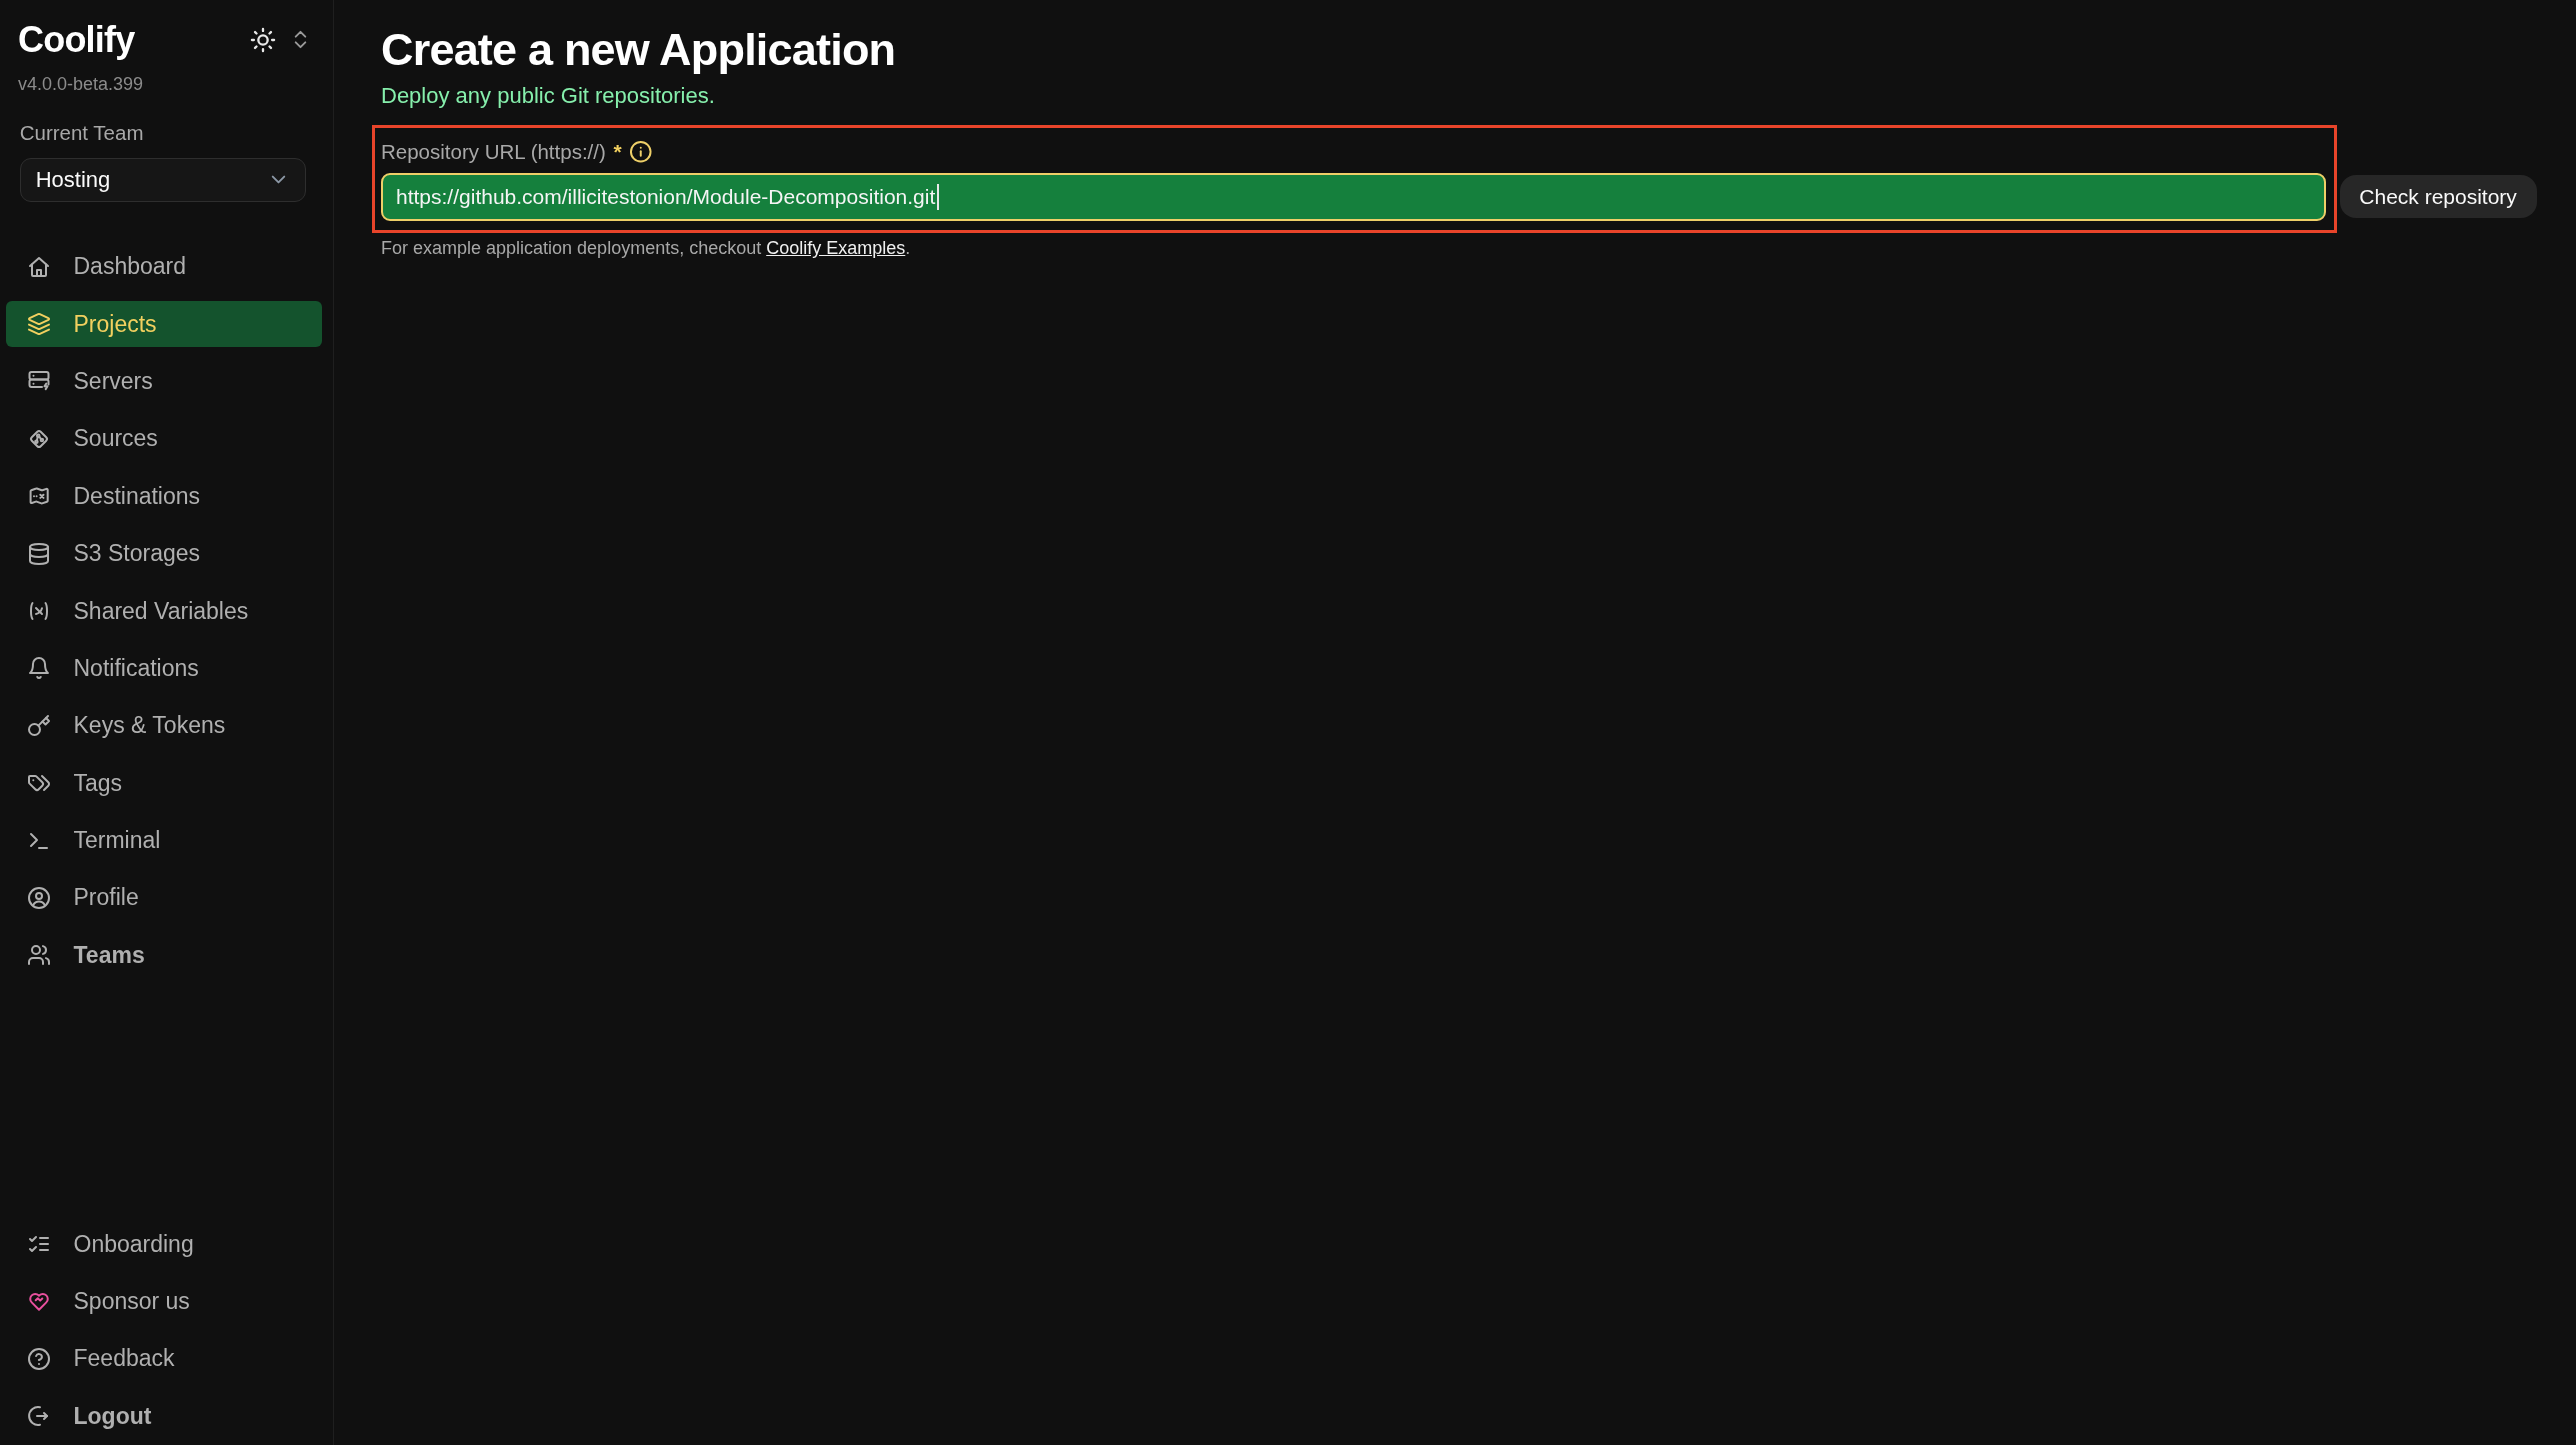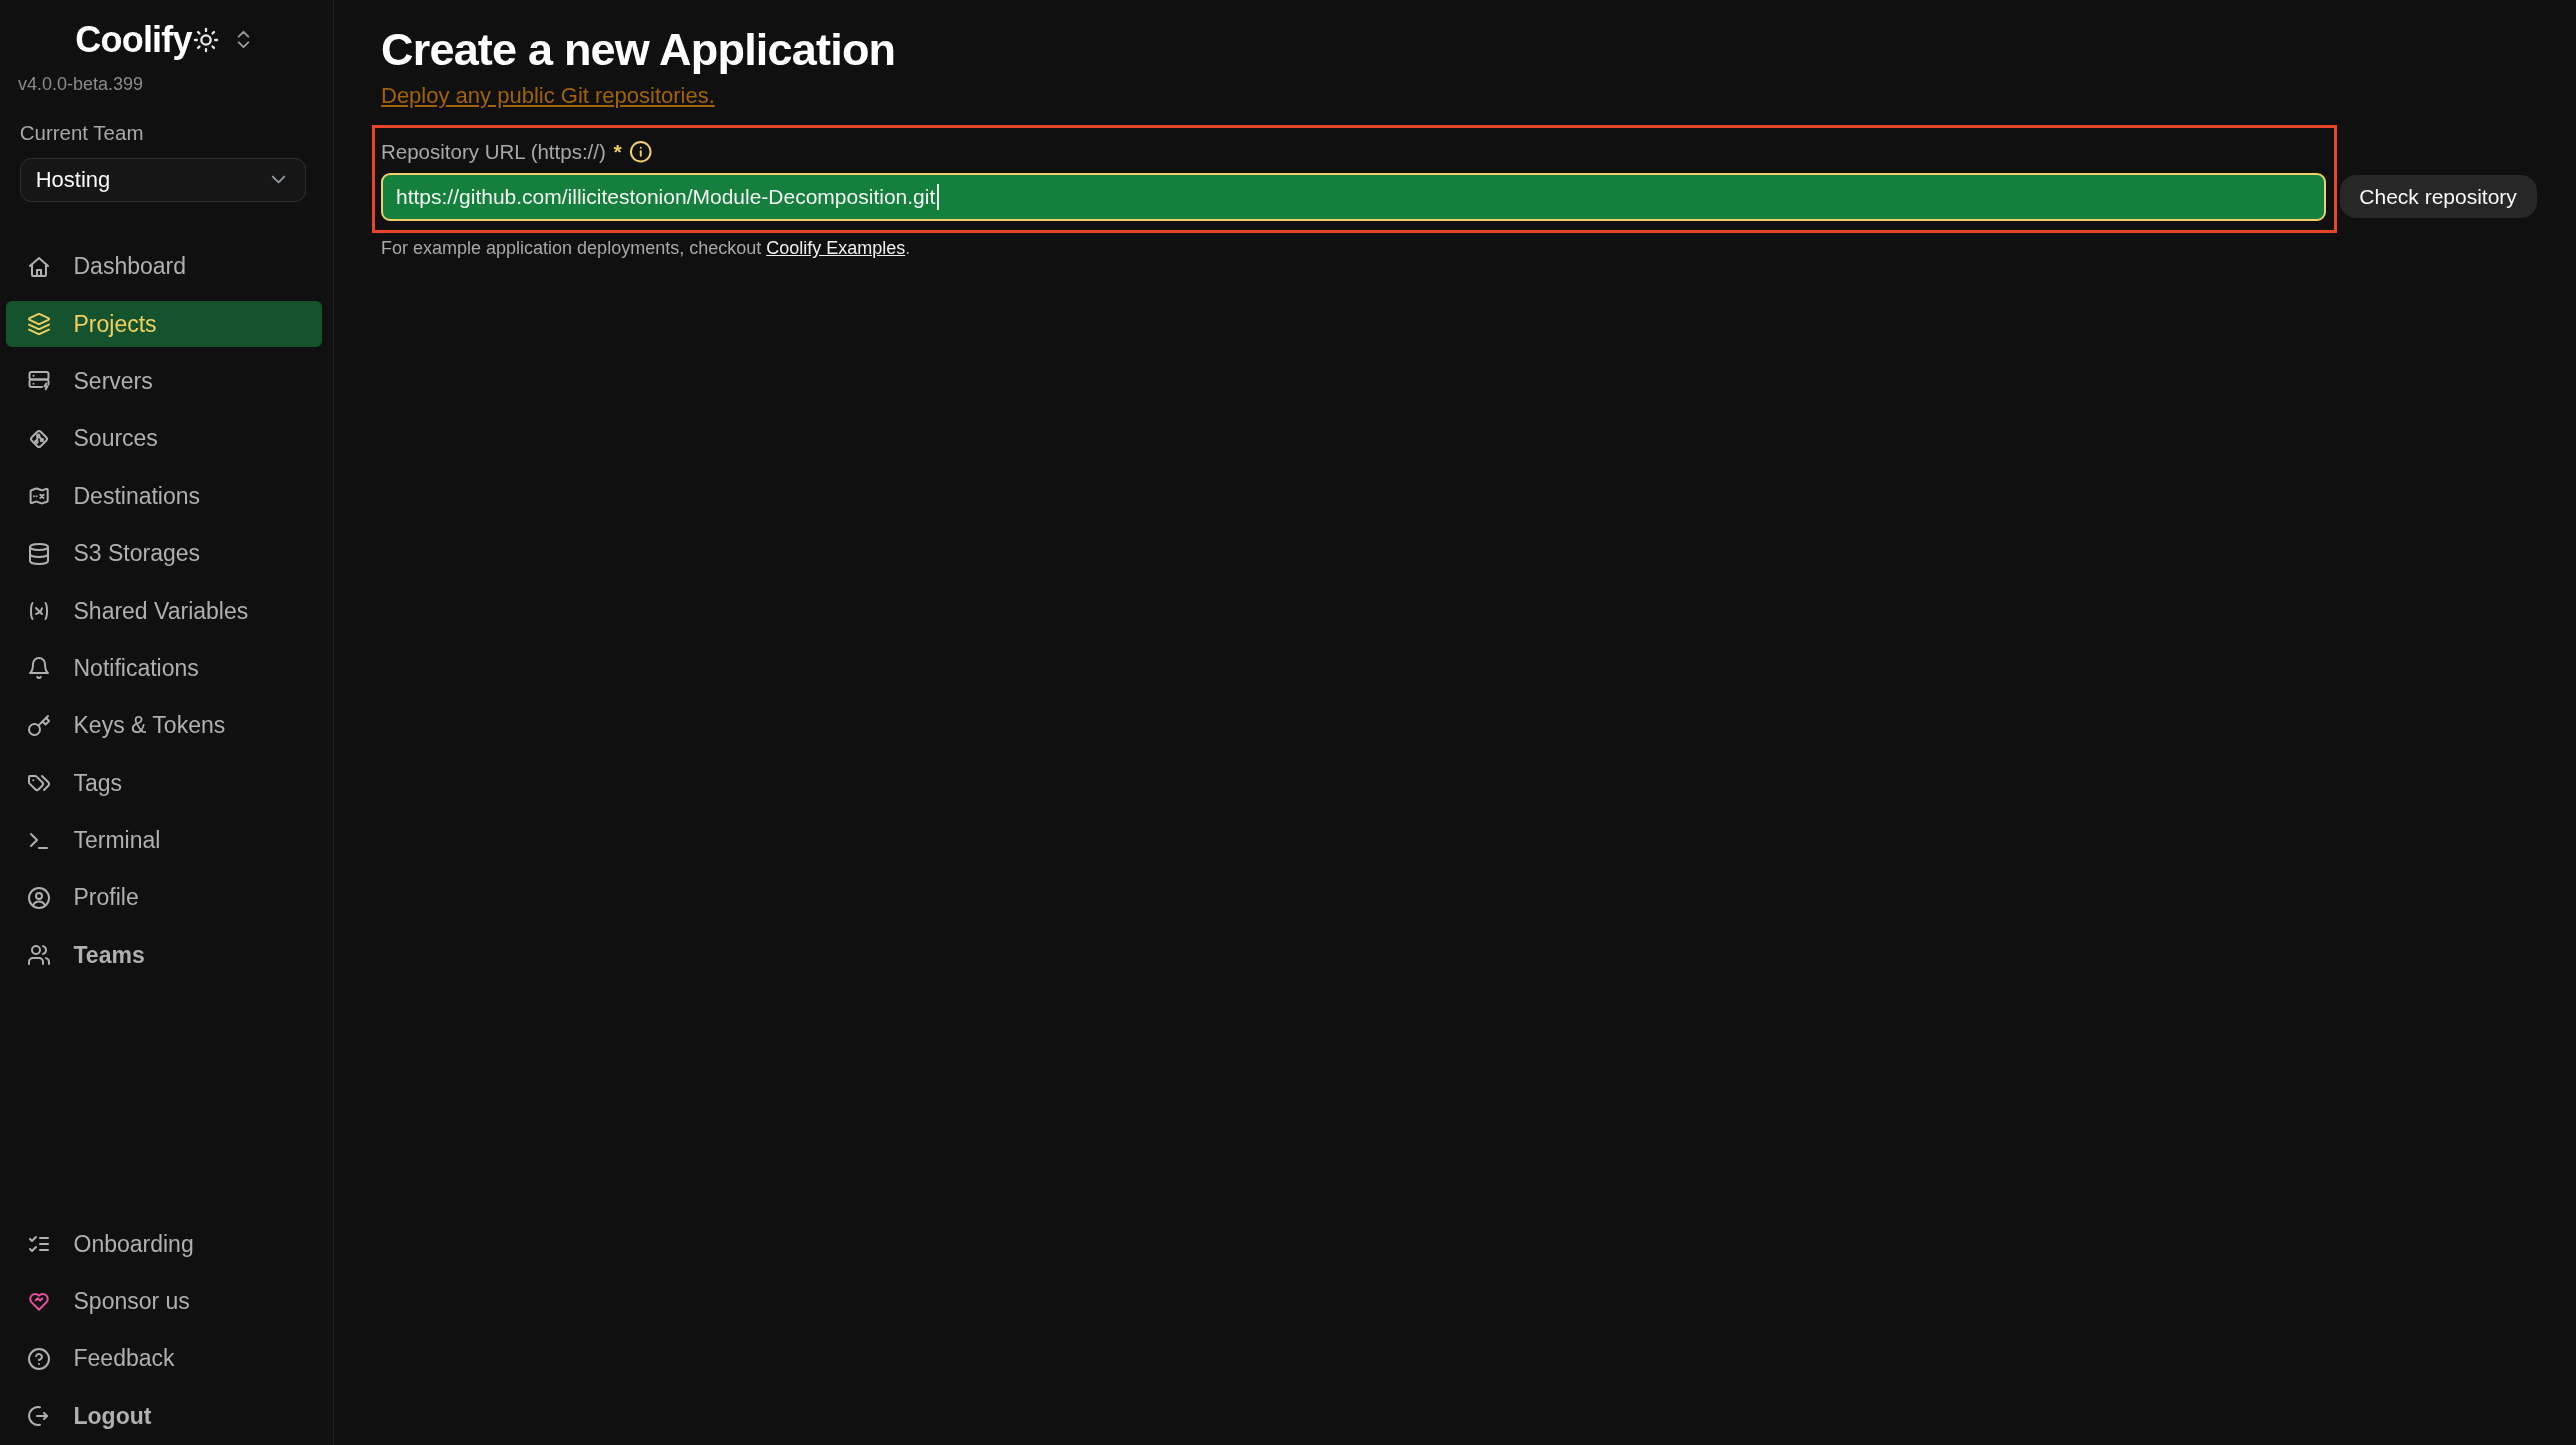--- a/index.html
+++ b/index.html
@@ -4,21 +4,21 @@
 <style>
   * { margin:0; padding:0; box-sizing:border-box; }
   html,body { width:2576px; height:1446px; background:#101010; overflow:hidden;
               font-family:"Liberation Sans", sans-serif; color:#fff; }
   .app { display:flex; width:100%; height:100%; position:relative; }
 
   
   aside { width:334px; height:100%; border-right:0.8px solid #1f1f1f;
           display:flex; flex-direction:column; flex-shrink:0; }
   .side-head { padding:19.7px 21px 0 18px; }
-  .logo-row { display:flex; align-items:flex-start; justify-content:center; }
+  .logo-row { display:flex; align-items:flex-start; justify-content:space-between; }
   .logo { font-size:36px; font-weight:bold; letter-spacing:-0.8px; line-height:39px; }
   .head-icons { display:flex; align-items:center; gap:12px; margin-top:6px; }
   .head-icons .icon.sun { width:28px; height:28px; color:#e8e8e8; }
   .head-icons .icon.fold { width:23px; height:23px; color:#9a9a9a; }
   .version { font-size:18px; color:#8b8b8b; margin-top:15px; }
 
   .team-block { padding:0 27px 0 19.7px; }
   .team-label { margin-top:25px; font-size:20.5px; color:#a8a8a8; line-height:26px; }
   .team-select { margin-top:12px; height:44px; background:#161616; border:0.8px solid #2e2e2e;
                  border-radius:11px; display:flex; align-items:center; justify-content:space-between;
@@ -33,21 +33,21 @@
               cursor:pointer; }
   .nav-item:last-child { margin-bottom:0;font-weight:bold; }
   .nav-item .icon { width:24px; height:24px; margin-right:23px; flex-shrink:0; }
   .nav-item.active { background:#14532d; color:var(--accent,#f2d05f); }
 
   .icon { stroke:currentColor; fill:none; stroke-width:2; stroke-linecap:round; stroke-linejoin:round; }
 
   
   main { flex:1; padding:23px 0 0 47px; position:relative; }
   h1 { font-size:45px; font-weight:bold; letter-spacing:-0.8px; line-height:53px; }
-  .subtitle { font-size:22px; color:#a16207; margin-top:4.5px; line-height:29px;text-decoration:underline; }
+  .subtitle { font-size:22px; color:#86efac; margin-top:4.5px; line-height:29px; }
 
   .label-row { margin-top:29px; display:flex; align-items:center; gap:7.6px; height:26px; }
   .field-label { font-size:20.5px; color:#a8a8a8; }
   .req { font-size:21px; color:var(--accent,#f2d05f); font-weight:bold; }
   .label-row .icon.info { width:23.5px; height:23.5px; color:var(--input-focus-border,#eecf68); cursor:pointer; }
 
   .input-row { margin-top:8.3px; display:flex; align-items:center; }
   .textbox { width:1945px; height:48px; background:#15803d;
              border:2.3px solid var(--input-focus-border,#eecf68); border-radius:9px;
              display:flex; align-items:center; padding:0 13px; cursor:text; }

